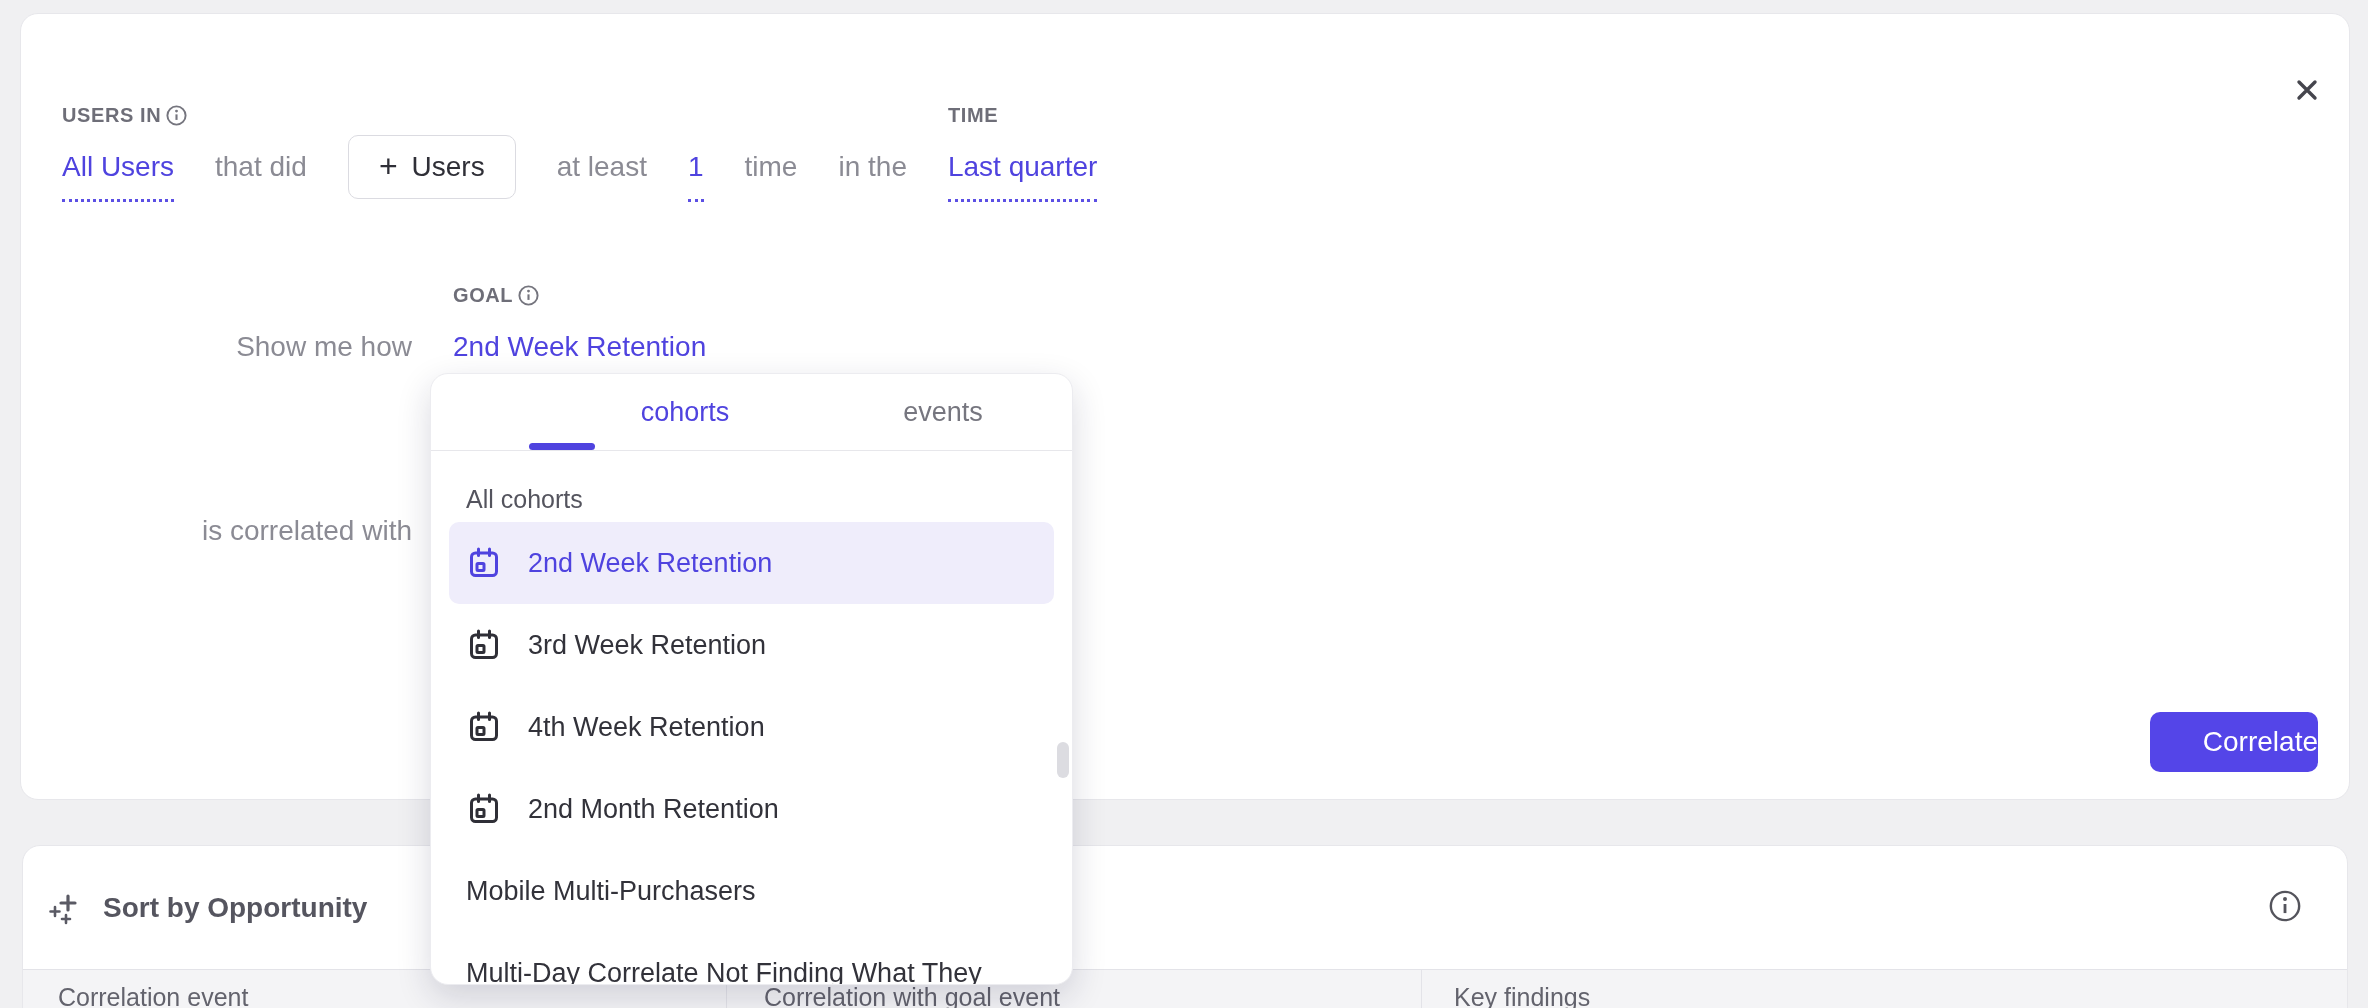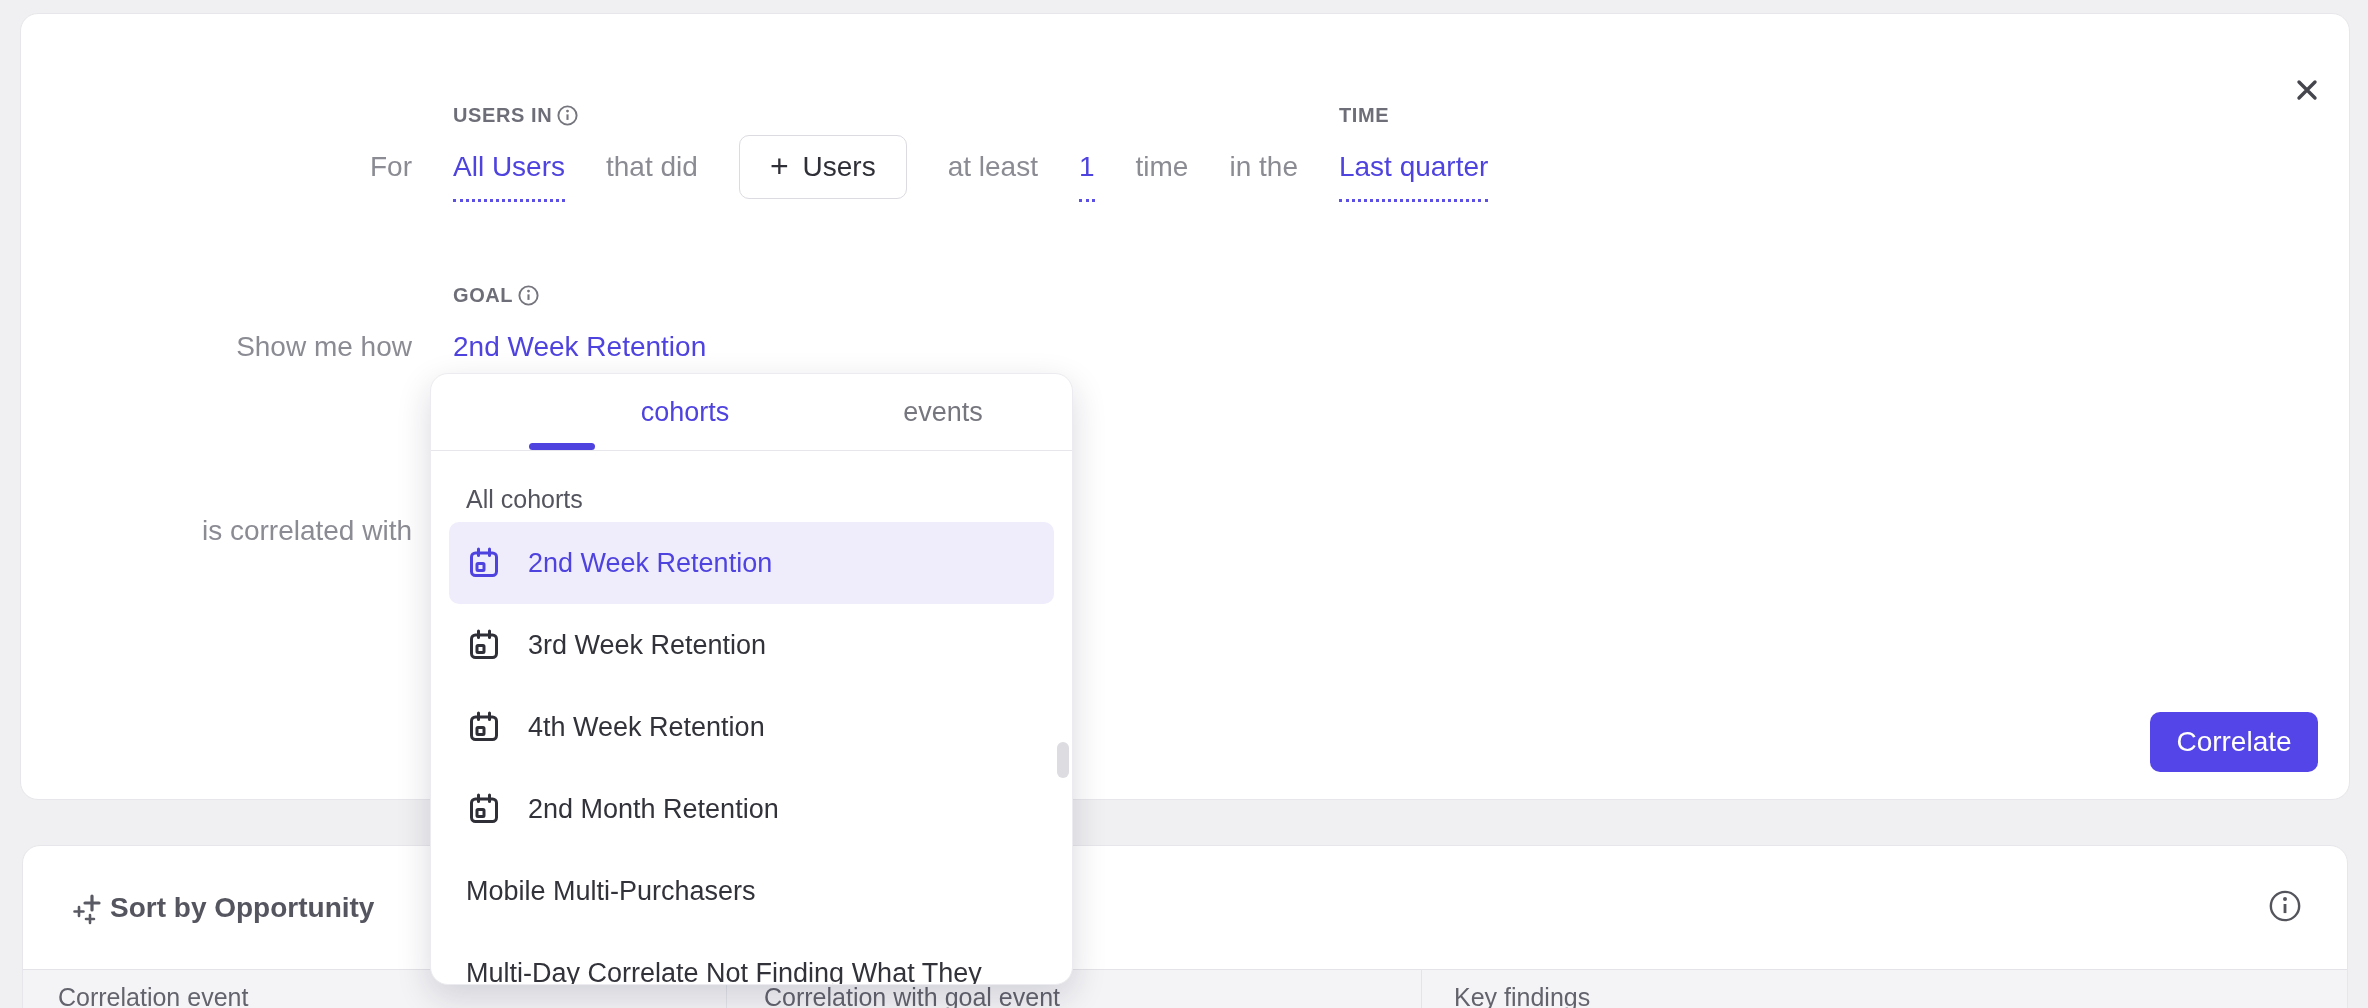--- a/index.html
+++ b/index.html
@@ -51,21 +51,21 @@
   .filter-btn .plus { font-size:32px; font-weight:400; line-height:1; margin-top:-3px; }
 
   .close-btn {
     position:absolute; left:2262px; top:52px; width:48px; height:48px;
     background:none; border:none; cursor:pointer; display:flex; align-items:center; justify-content:center;
   }
 
   .correlate-btn {
     position:absolute; left:2129px; top:698px; width:168px; height:60px;
     background:#5445E8; color:#fff; border:none; border-radius:10px;
-    font-family:inherit; font-size:28px; font-weight:500; cursor:pointer;
+    font-family:inherit; font-size:28px; font-weight:500; cursor:pointer;text-align:right;
   }
 
   
   .dropdown {
     position:absolute; left:430px; top:373px; width:643px; height:612px;
     background:#fff; border:1px solid #ECECF0; border-radius:18px;
     box-shadow:0 12px 34px rgba(25,25,60,.16); z-index:10; overflow:hidden;
   }
   .tabs { position:relative; height:77px; border-bottom:1px solid #E7E7EB; display:flex;justify-content:flex-end; }
   .tab { flex:0 0 258px; display:flex; align-items:center; justify-content:center;
@@ -79,21 +79,21 @@
     padding-left:17px; gap:26px; font-size:27px; color:#32323A; cursor:pointer; white-space:nowrap;
   }
   .citem.selected { background:#EFEDFB; color:#4F43DF; }
   .citem svg { flex:0 0 36px; display:block; }
   .dd-scroll-thumb {
     position:absolute; right:3px; top:368px; width:12px; height:36px;
     border-radius:6px; background:#DCDCE1;
   }
 
   
-  .sort-bar { position:relative; height:123px; display:flex; align-items:center; padding-left:47px; }
+  .sort-bar { position:relative; height:123px; display:flex; align-items:center; padding-left:23px; gap:17px; }
   .sort-label { font-size:28px; font-weight:700; color:#55555F; }
   .info-btn { position:absolute; right:44px; top:43px; width:36px; height:36px;
               background:none; border:none; cursor:pointer; padding:0; }
   .header-strip {
     position:absolute; left:0; right:0; top:123px; bottom:0;
     background:#F4F4F6; border-top:1px solid #E3E3E8;
   }
   .hcol { position:absolute; top:13px; font-size:25px; color:#63636D; white-space:nowrap; }
   .vdiv { position:absolute; top:0; bottom:0; width:1px; background:#E3E3E8; }
 </style>
@@ -104,21 +104,20 @@
 
   <section class="card main-card">
 
     <button class="close-btn" aria-label="close">
       <svg width="32" height="32" viewBox="0 0 32 32">
         <path d="M8 8 L24 24 M24 8 L8 24" stroke="#45454D" stroke-width="3.4" stroke-linecap="round" fill="none"></path>
       </svg>
     </button>
 
     <div class="qrow row1">
-      <div class="gutter">For</div>
       <div class="sentence">
         <div class="unit">
           <div class="flabel">
             <span>USERS IN</span>
             <svg width="23" height="23" viewBox="0 0 24 24">
               <circle cx="12" cy="12" r="9.5" fill="none" stroke="#75757E" stroke-width="2"></circle>
               <line x1="12" y1="10.8" x2="12" y2="16.6" stroke="#75757E" stroke-width="2.2"></line>
               <circle cx="12" cy="7.4" r="1.5" fill="#75757E"></circle>
             </svg>
           </div>

